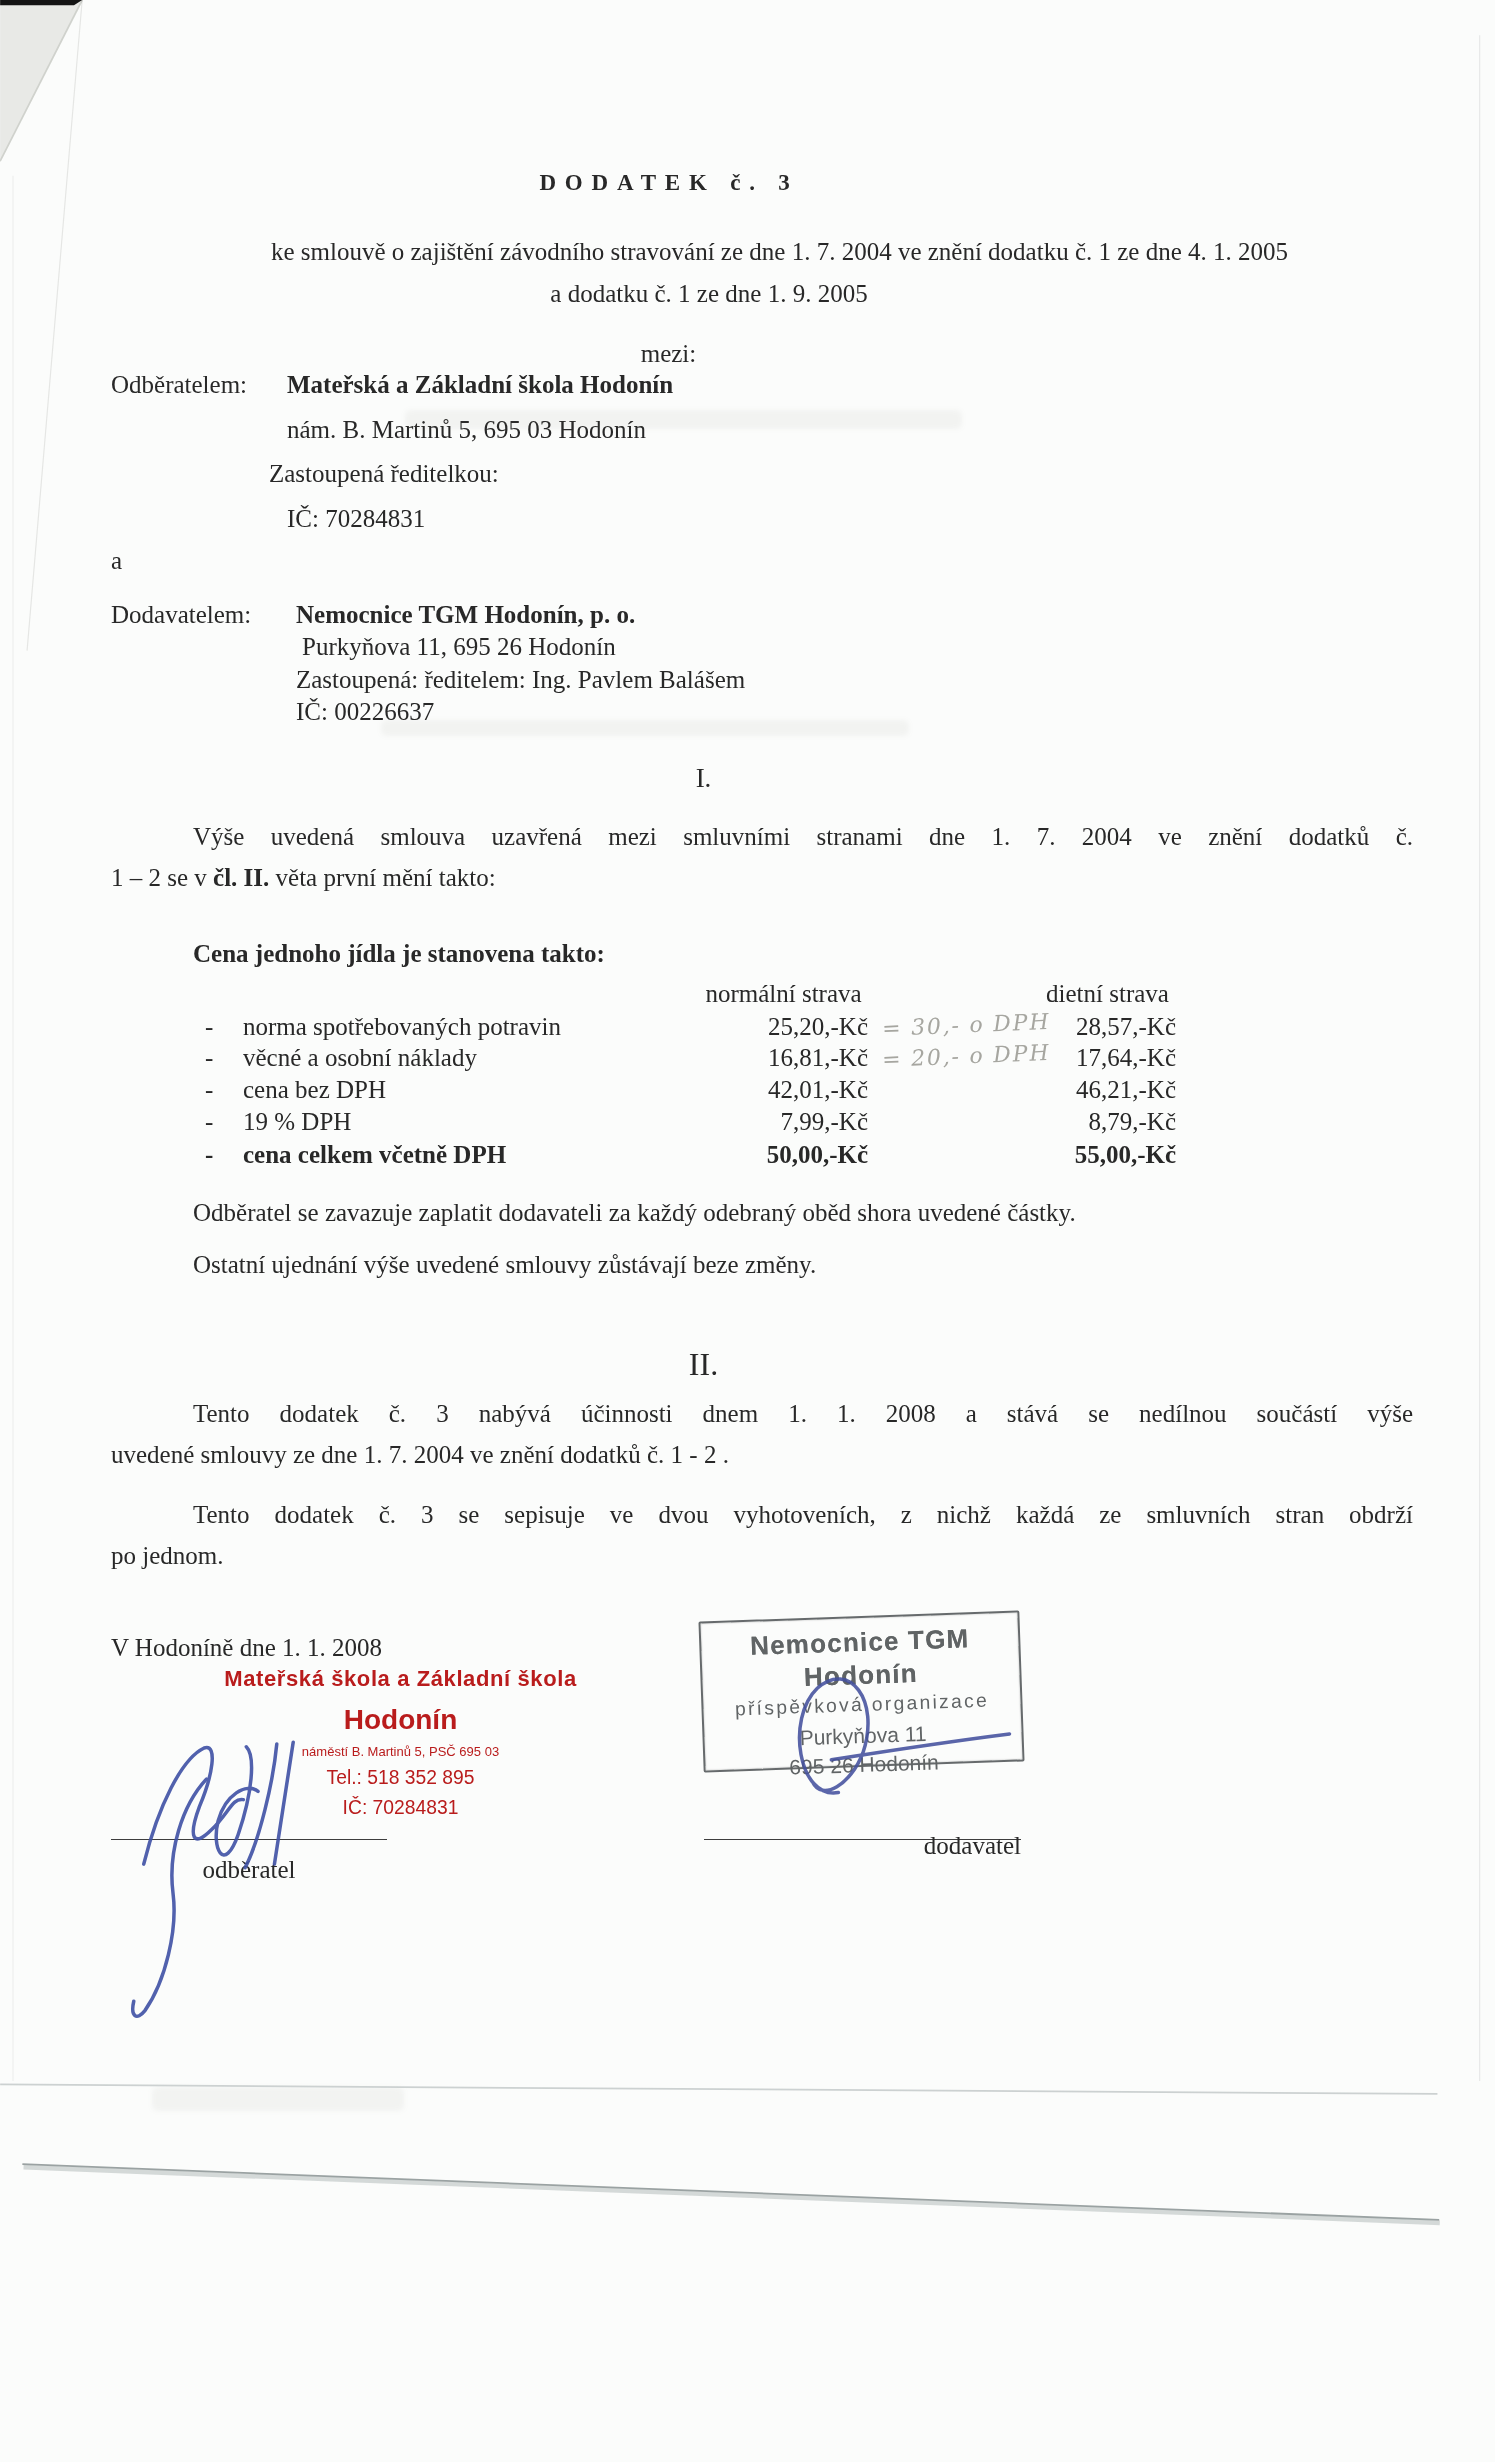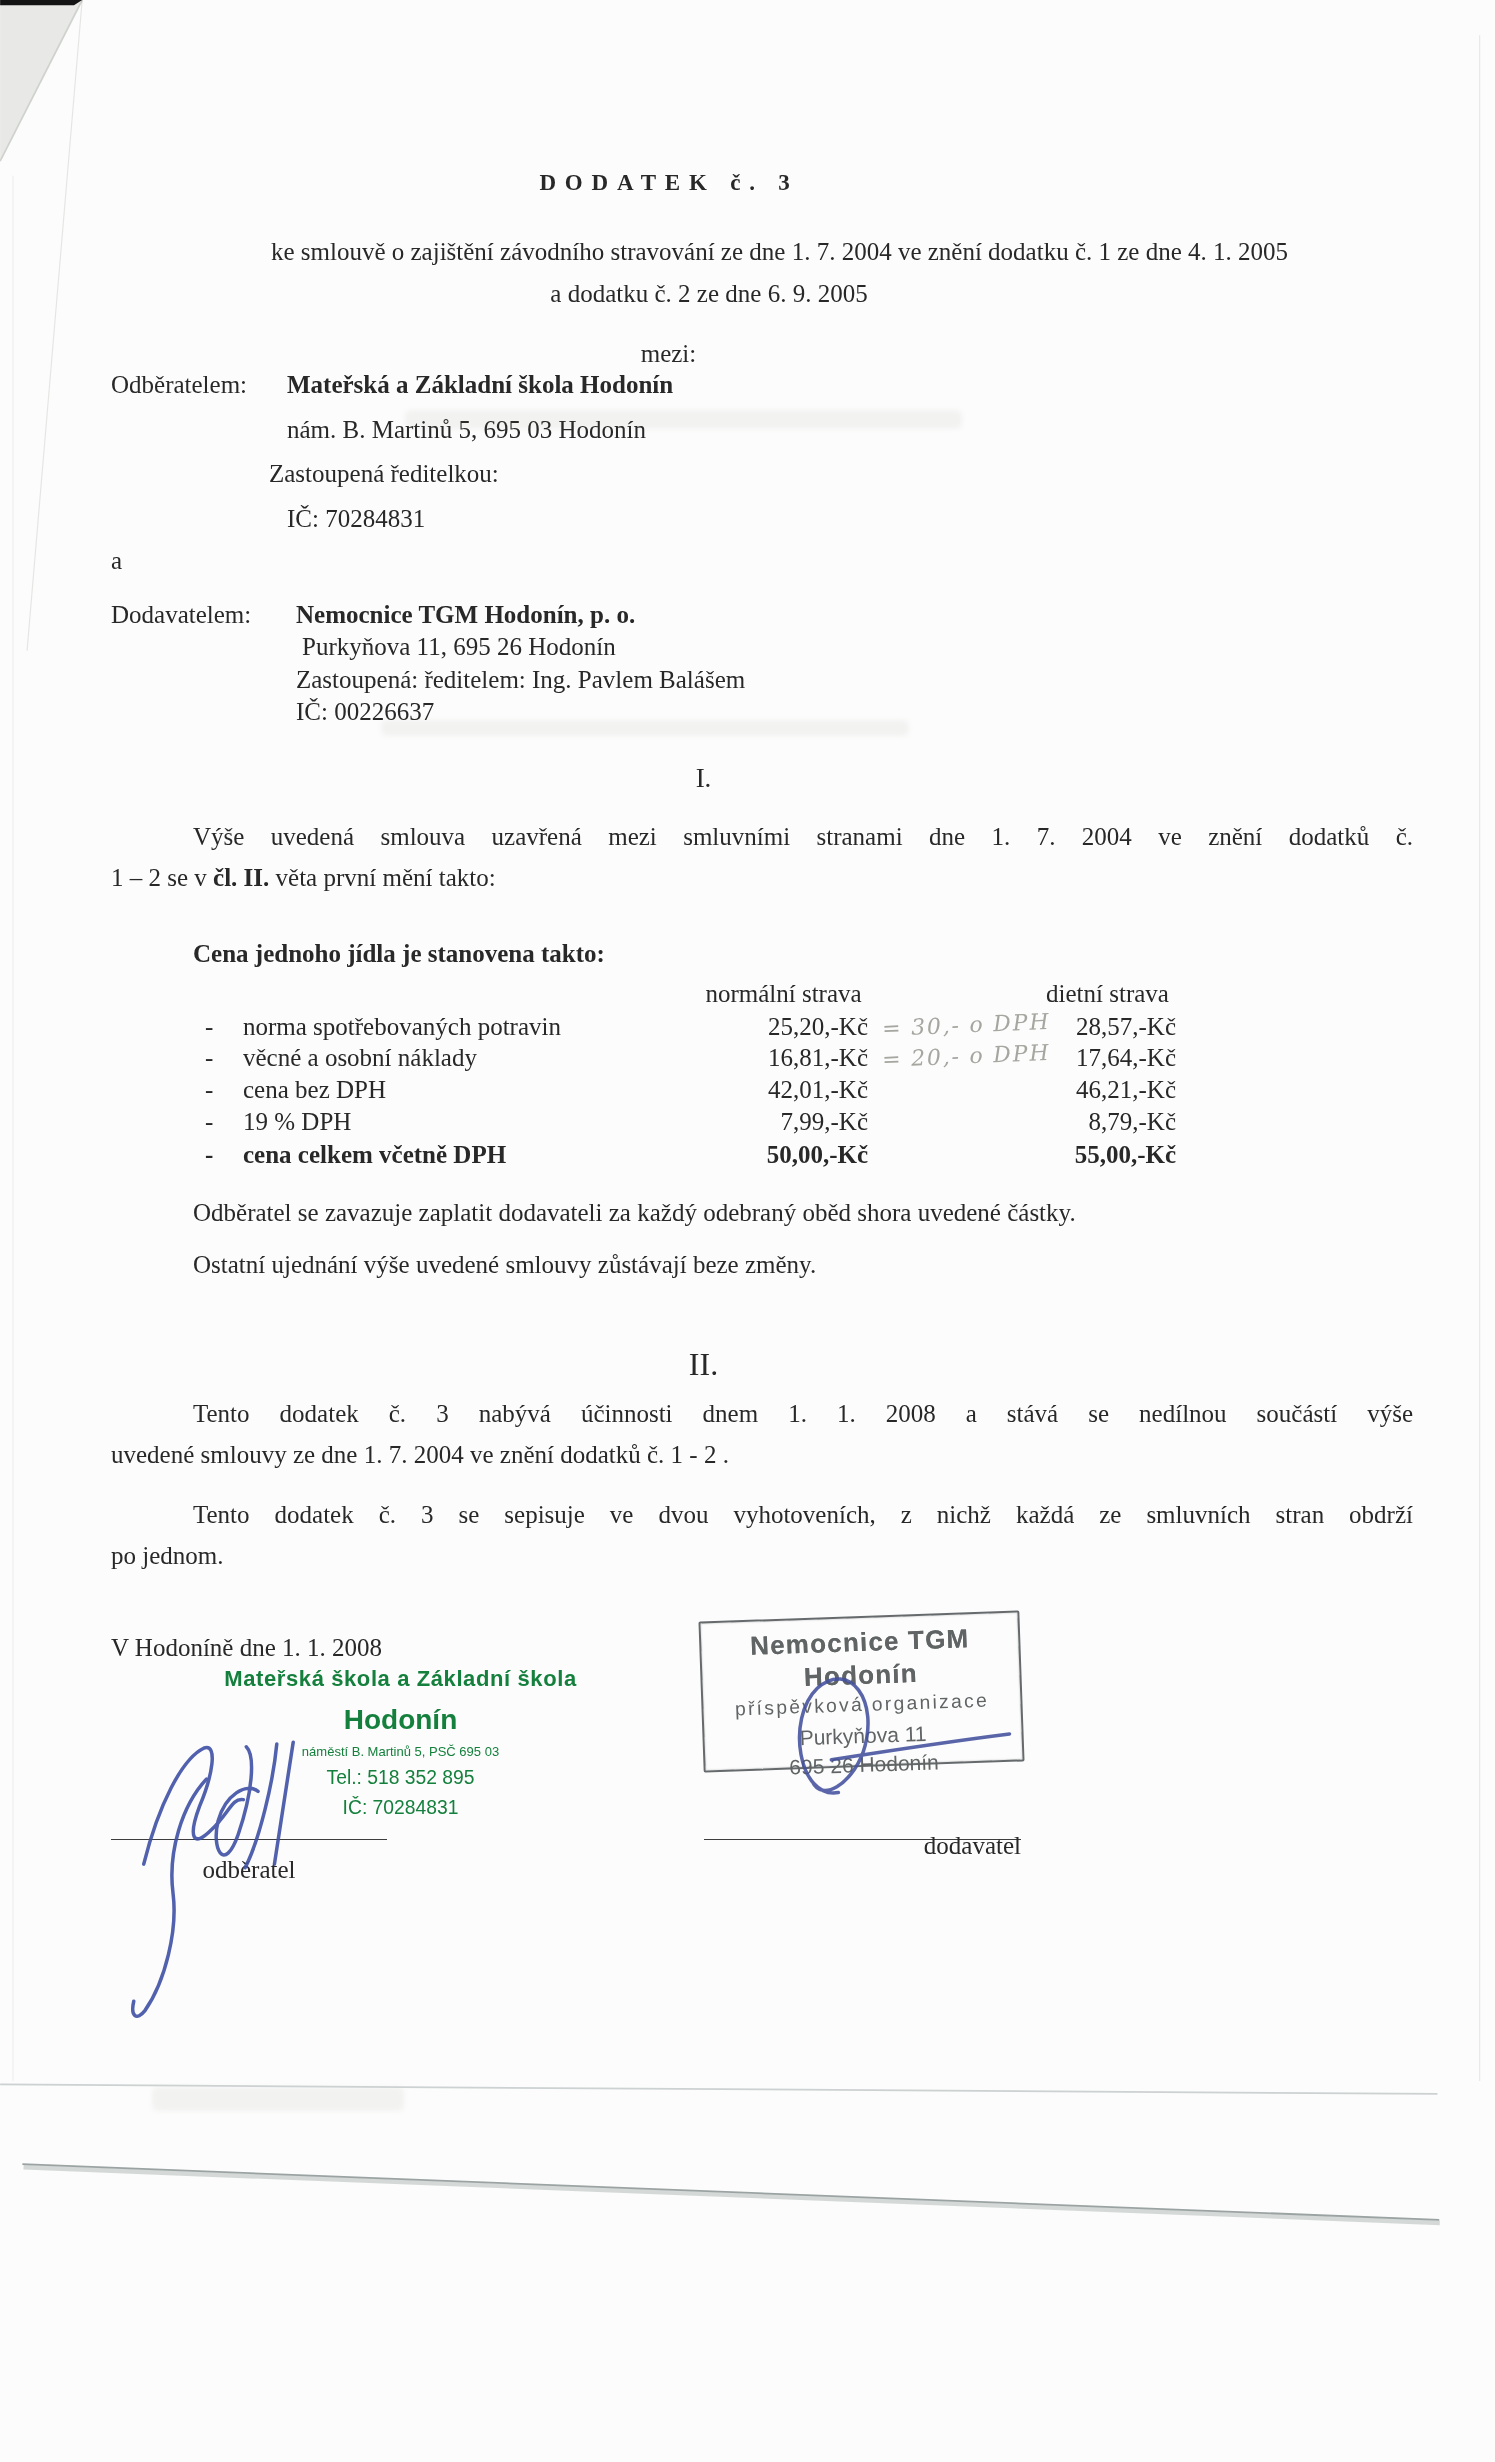--- a/index.html
+++ b/index.html
@@ -55,21 +55,21 @@
   .p-other{top:1249px;left:193px;width:1231px;}
   .sec2{top:1344px;left:0;width:1407px;font-size:32px;}
   .p2a1{top:1398px;left:111px;width:1302px;}
   .p2a2{top:1439px;left:111px;width:1302px;}
   .p2b1{top:1499px;left:111px;width:1302px;}
   .p2b2{top:1540px;left:111px;width:1302px;}
 
   .place-date{top:1632px;left:111px;}
 
   .school-stamp{top:1665px;left:166px;width:469px;text-align:center;
-    font-family:"Liberation Sans",sans-serif;color:#15803d;}
+    font-family:"Liberation Sans",sans-serif;color:#b91c1c;}
   .school-stamp .s1{font-size:22px;font-weight:bold;margin-bottom:9.4px;letter-spacing:0.6px;}
   .school-stamp .s2{font-size:28px;font-weight:bold;margin-bottom:7px;}
   .school-stamp .s3{font-size:13px;margin-bottom:5.9px;}
   .school-stamp .s4{font-size:19.3px;margin-bottom:5.9px;}
   .school-stamp .s5{font-size:19.3px;}
 
   .hosp-stamp{top:1616px;left:701px;width:317px;height:147px;
     border:2.3px solid #5f6365;border-radius:1.8px;
     transform:rotate(-2deg);text-align:center;
     font-family:"Liberation Sans",sans-serif;color:#585c5e;
@@ -86,21 +86,21 @@
   .sig-label-right{top:1830px;left:704px;width:317px;text-align:right;}
 
   .smudge{position:absolute;background:rgba(100,100,85,.06);filter:blur(2.9px);border-radius:5.9px;}
   .overlay-svg{position:absolute;top:0;left:0;z-index:6;pointer-events:none;}
 </style>
 </head>
 <body>
 
 <div class="el c doc-title">DODATEK č. 3</div>
 <div class="el c intro1">ke smlouvě o zajištění závodního stravování ze dne 1. 7. 2004 ve znění dodatku č. 1 ze dne 4. 1. 2005</div>
-<div class="el c intro2">a dodatku č. 2 ze dne 6. 9. 2005</div>
+<div class="el c intro2">a dodatku č. 1 ze dne 1. 9. 2005</div>
 <div class="el c mezi">mezi:</div>
 
 <div class="el cust-label">Odběratelem:</div>
 <div class="el cust-name">Mateřská a Základní škola Hodonín</div>
 <div class="el cust-addr">nám. B. Martinů 5, 695 03 Hodonín</div>
 <div class="el cust-repr">Zastoupená ředitelkou:</div>
 <div class="el cust-ic">IČ: 70284831</div>
 <div class="el and-label">a</div>
 
 <div class="el supp-label">Dodavatelem:</div>

